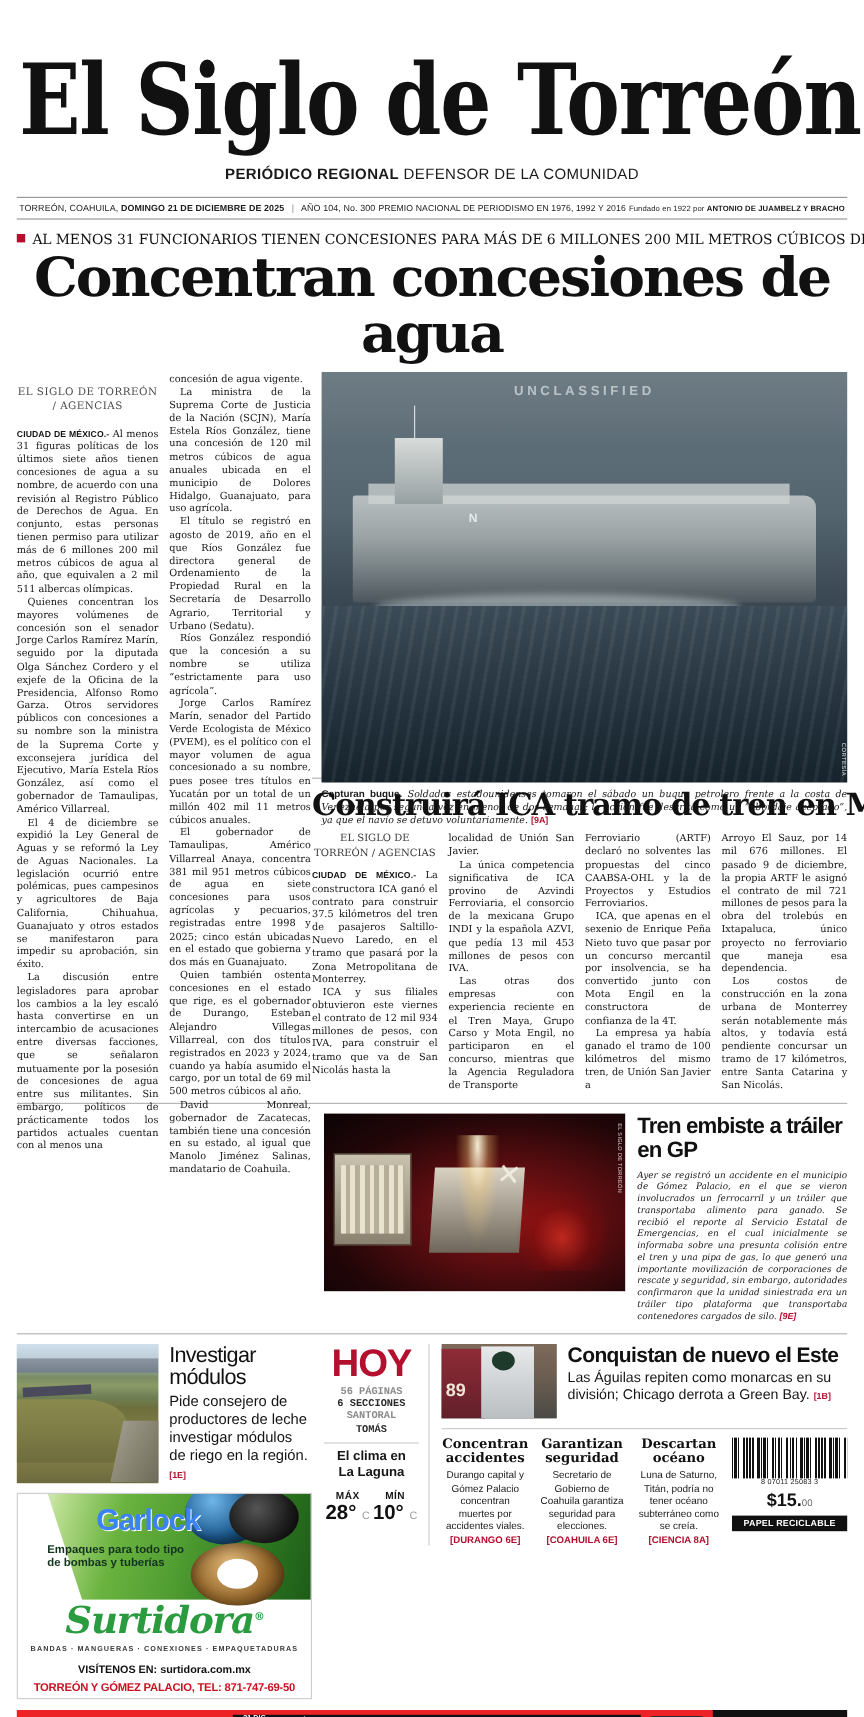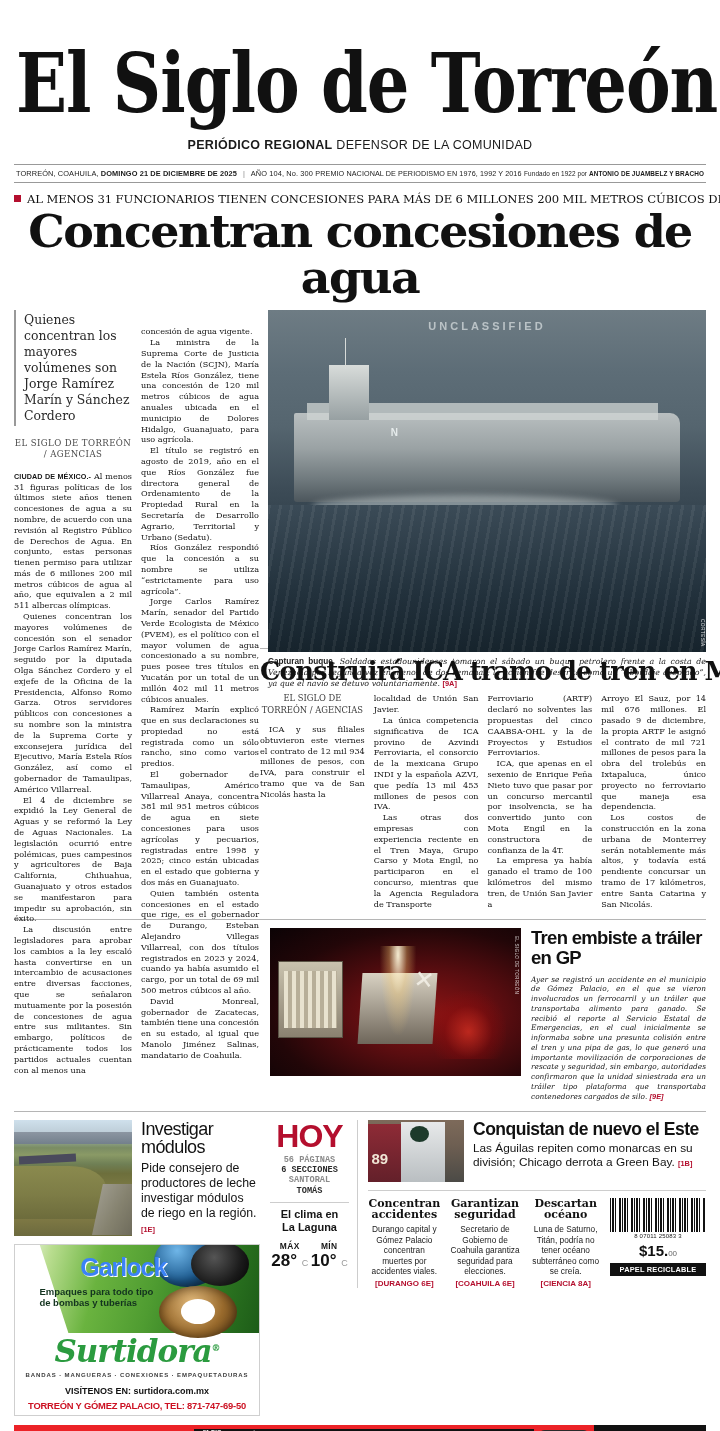--- a/index.html
+++ b/index.html
@@ -530,38 +530,36 @@
   <div class="kicker">
     <span class="kicker-sq"></span>
     <span class="kicker-text">AL MENOS 31 FUNCIONARIOS TIENEN CONCESIONES PARA MÁS DE 6 MILLONES 200 MIL METROS CÚBICOS DE AGUA</span>
   </div>
 
   <h1 class="main-headline">Concentran concesiones de agua</h1>
 
   <div class="top-grid">
 
     <div class="col-narrow">
-      <div class="pullquote">Quienes concentran los mayores volúmenes son Jorge Ramírez Marín y Sánchez Cordero</div>
       <div class="byline">EL SIGLO DE TORREÓN / AGENCIAS</div>
       <div class="bodytext">
         <p class="first"><span class="place">CIUDAD DE MÉXICO.-</span><span> Al menos 31 figuras políticas de los últimos siete años tienen concesiones de agua a su nombre, de acuerdo con una revisión al Registro Público de Derechos de Agua. En conjunto, estas personas tienen permiso para utilizar más de 6 millones 200 mil metros cúbicos de agua al año, que equivalen a 2 mil 511 albercas olímpicas.</span></p>
         <p>Quienes concentran los mayores volúmenes de concesión son el senador Jorge Carlos Ramírez Marín, seguido por la diputada Olga Sánchez Cordero y el exjefe de la Oficina de la Presidencia, Alfonso Romo Garza. Otros servidores públicos con concesiones a su nombre son la ministra de la Suprema Corte y exconsejera jurídica del Ejecutivo, María Estela Ríos González, así como el gobernador de Tamaulipas, Américo Villarreal.</p>
         <p>El 4 de diciembre se expidió la Ley General de Aguas y se reformó la Ley de Aguas Nacionales. La legislación ocurrió entre polémicas, pues campesinos y agricultores de Baja California, Chihuahua, Guanajuato y otros estados se manifestaron para impedir su aprobación, sin éxito.</p>
         <p>La discusión entre legisladores para aprobar los cambios a la ley escaló hasta convertirse en un intercambio de acusaciones entre diversas facciones, que se señalaron mutuamente por la posesión de concesiones de agua entre sus militantes. Sin embargo, políticos de prácticamente todos los partidos actuales cuentan con al menos una</p>
       </div>
     </div>
 
     <div class="col-narrow2">
-      <div class="bodytext" style="margin-top:16px">
+      <div class="bodytext" style="margin-top:0">
         <p class="first">concesión de agua vigente.</p>
         <p>La ministra de la Suprema Corte de Justicia de la Nación (SCJN), María Estela Ríos González, tiene una concesión de 120 mil metros cúbicos de agua anuales ubicada en el municipio de Dolores Hidalgo, Guanajuato, para uso agrícola.</p>
         <p>El título se registró en agosto de 2019, año en el que Ríos González fue directora general de Ordenamiento de la Propiedad Rural en la Secretaría de Desarrollo Agrario, Territorial y Urbano (Sedatu).</p>
         <p>Ríos González respondió que la concesión a su nombre se utiliza “estrictamente para uso agrícola”.</p>
         <p>Jorge Carlos Ramírez Marín, senador del Partido Verde Ecologista de México (PVEM), es el político con el mayor volumen de agua concesionado a su nombre, pues posee tres títulos en Yucatán por un total de un millón 402 mil 11 metros cúbicos anuales.</p>
-        <p>Ramírez Marín explicó que en sus declaraciones su propiedad no está registrada como un sólo rancho, sino como varios predios.</p>
         <p>El gobernador de Tamaulipas, Américo Villarreal Anaya, concentra 381 mil 951 metros cúbicos de agua en siete concesiones para usos agrícolas y pecuarios, registradas entre 1998 y 2025; cinco están ubicadas en el estado que gobierna y dos más en Guanajuato.</p>
         <p>Quien también ostenta concesiones en el estado que rige, es el gobernador de Durango, Esteban Alejandro Villegas Villarreal, con dos títulos registrados en 2023 y 2024, cuando ya había asumido el cargo, por un total de 69 mil 500 metros cúbicos al año.</p>
         <p>David Monreal, gobernador de Zacatecas, también tiene una concesión en su estado, al igual que Manolo Jiménez Salinas, mandatario de Coahuila.</p>
       </div>
     </div>
 
     <div class="photo-col">
       <div class="main-photo">
         <div class="ship-hull"></div>
         <div class="ship-deck"></div>
@@ -581,20 +579,21 @@
   </div>
 
   <div class="ica-wrap">
     <div class="ica-area">
       <div class="sec-rule"></div>
       <h2 class="ica-headline">Construirá ICA tramo de tren en Monterrey</h2>
       <div class="ica-cols">
         <div class="ica-col">
           <div class="ica-byline">EL SIGLO DE TORREÓN / AGENCIAS</div>
           <div class="bodytext">
+            <p class="first"><span class="place">CIUDAD DE MÉXICO.-</span><span> La constructora ICA ganó el contrato para construir 37.5 kilómetros del tren de pasajeros Saltillo-Nuevo Laredo, en el tramo que pasará por la Zona Metropolitana de Monterrey.</span></p>
             <p>ICA y sus filiales obtuvieron este viernes el contrato de 12 mil 934 millones de pesos, con IVA, para construir el tramo que va de San Nicolás hasta la</p>
           </div>
         </div>
         <div class="ica-col">
           <div class="bodytext">
             <p class="first">localidad de Unión San Javier.</p>
             <p>La única competencia significativa de ICA provino de Azvindi Ferroviaria, el consorcio de la mexicana Grupo INDI y la española AZVI, que pedía 13 mil 453 millones de pesos con IVA.</p>
             <p>Las otras dos empresas con experiencia reciente en el Tren Maya, Grupo Carso y Mota Engil, no participaron en el concurso, mientras que la Agencia Reguladora de Transporte</p>
           </div>
         </div>

